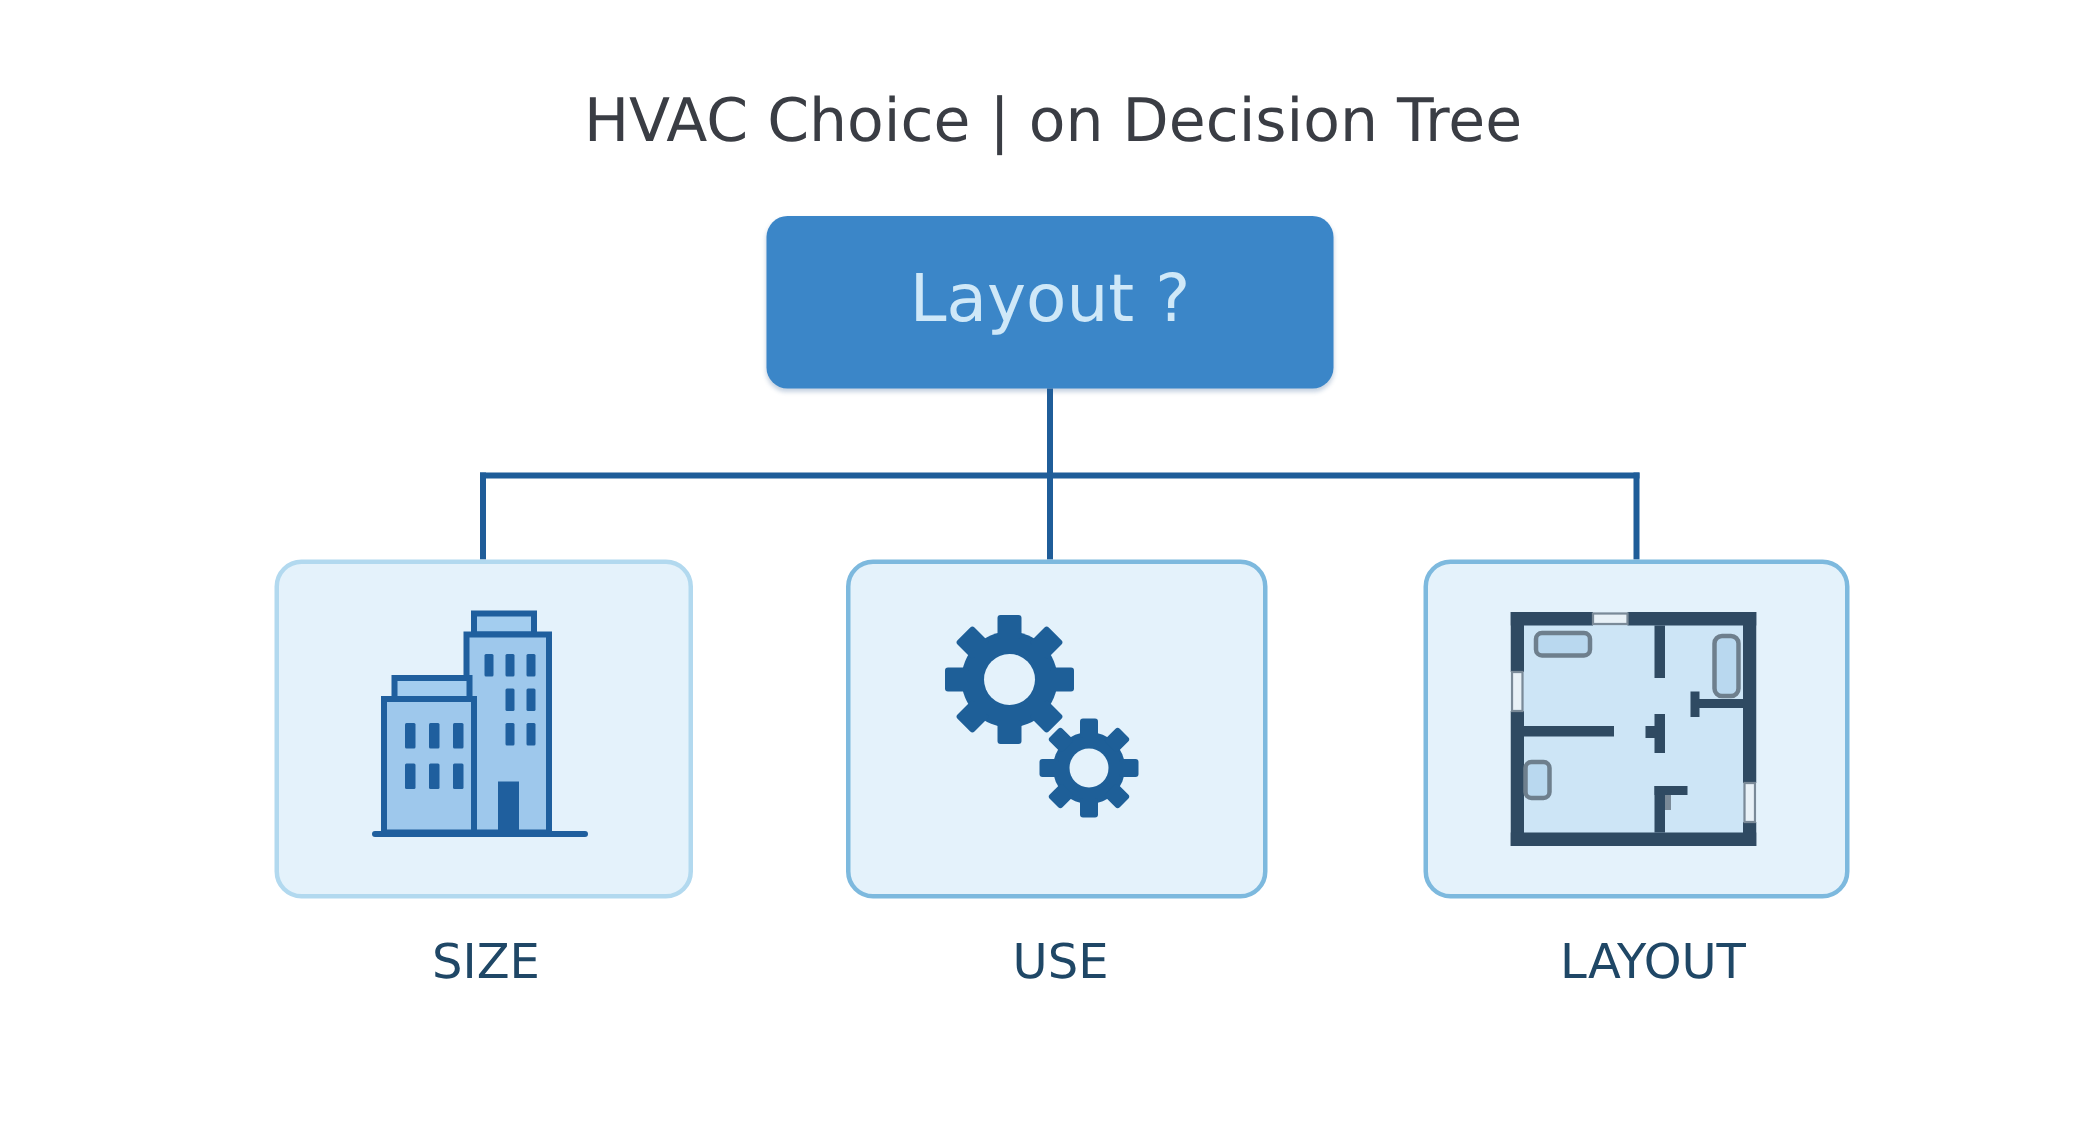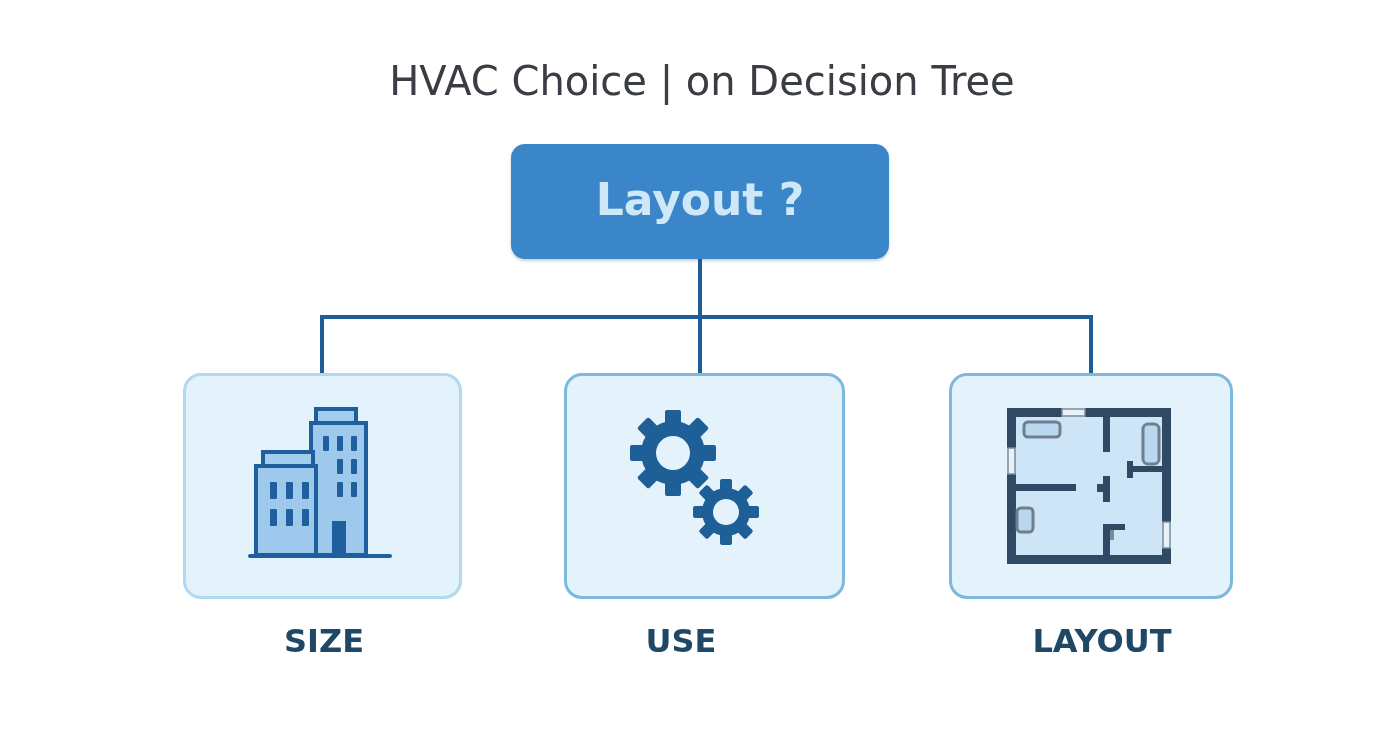--- a/index.html
+++ b/index.html
@@ -11,36 +11,36 @@
     .title {
       position: absolute; left: 0; top: 58px; width: 1404px; text-align: center;
       font-size: 40px; font-weight: 500; color: #3a3d44; letter-spacing: 0px;
     }
     .root-node {
       position: absolute; left: 511px; top: 144px; width: 378px; height: 115px;
       background: #3b86c8; border-radius: 14px;
       box-shadow: 0 2px 3px rgba(30,80,140,0.25);
       display: flex; align-items: center; justify-content: center;
     }
-    .root-label { font-size: 44px; color: #cfe8f8; font-weight: 700; margin-top: -4px; }
+    .root-label { font-size: 44px; color: #cfe8f8; font-weight: 400; margin-top: -4px; }
     .connector { position: absolute; background: #1f5d99; }
     .card {
       position: absolute; top: 373px; height: 226px; border-radius: 18px;
       background: #e4f2fb; border: 3px solid #8cc3e3; box-sizing: border-box;
       display: flex; align-items: center; justify-content: center;
     }
     .card.c1 { left: 183px; width: 279px; border-color: #b2d9ef; }
     .card.c2 { left: 564px; width: 281px; border-color: #7db9de; }
     .card.c3 { left: 949px; width: 284px; border-color: #7db9de; }
     .card-label {
-      position: absolute; top: 622px; font-size: 32px; font-weight: 700;
+      position: absolute; top: 622px; font-size: 32px; font-weight: 400;
       color: #1f4766; text-align: center; width: 300px;
     }
     .l1 { left: 174px; }
-    .l2 { left: 531px; }
+    .l2 { left: 557px; }
     .l3 { left: 952px; }
   </style>
 </head>
 <body>
 
 <div class="title">HVAC Choice | on Decision Tree</div>
 
 <div class="root-node">
   <span class="root-label">Layout ?</span>
 </div>

